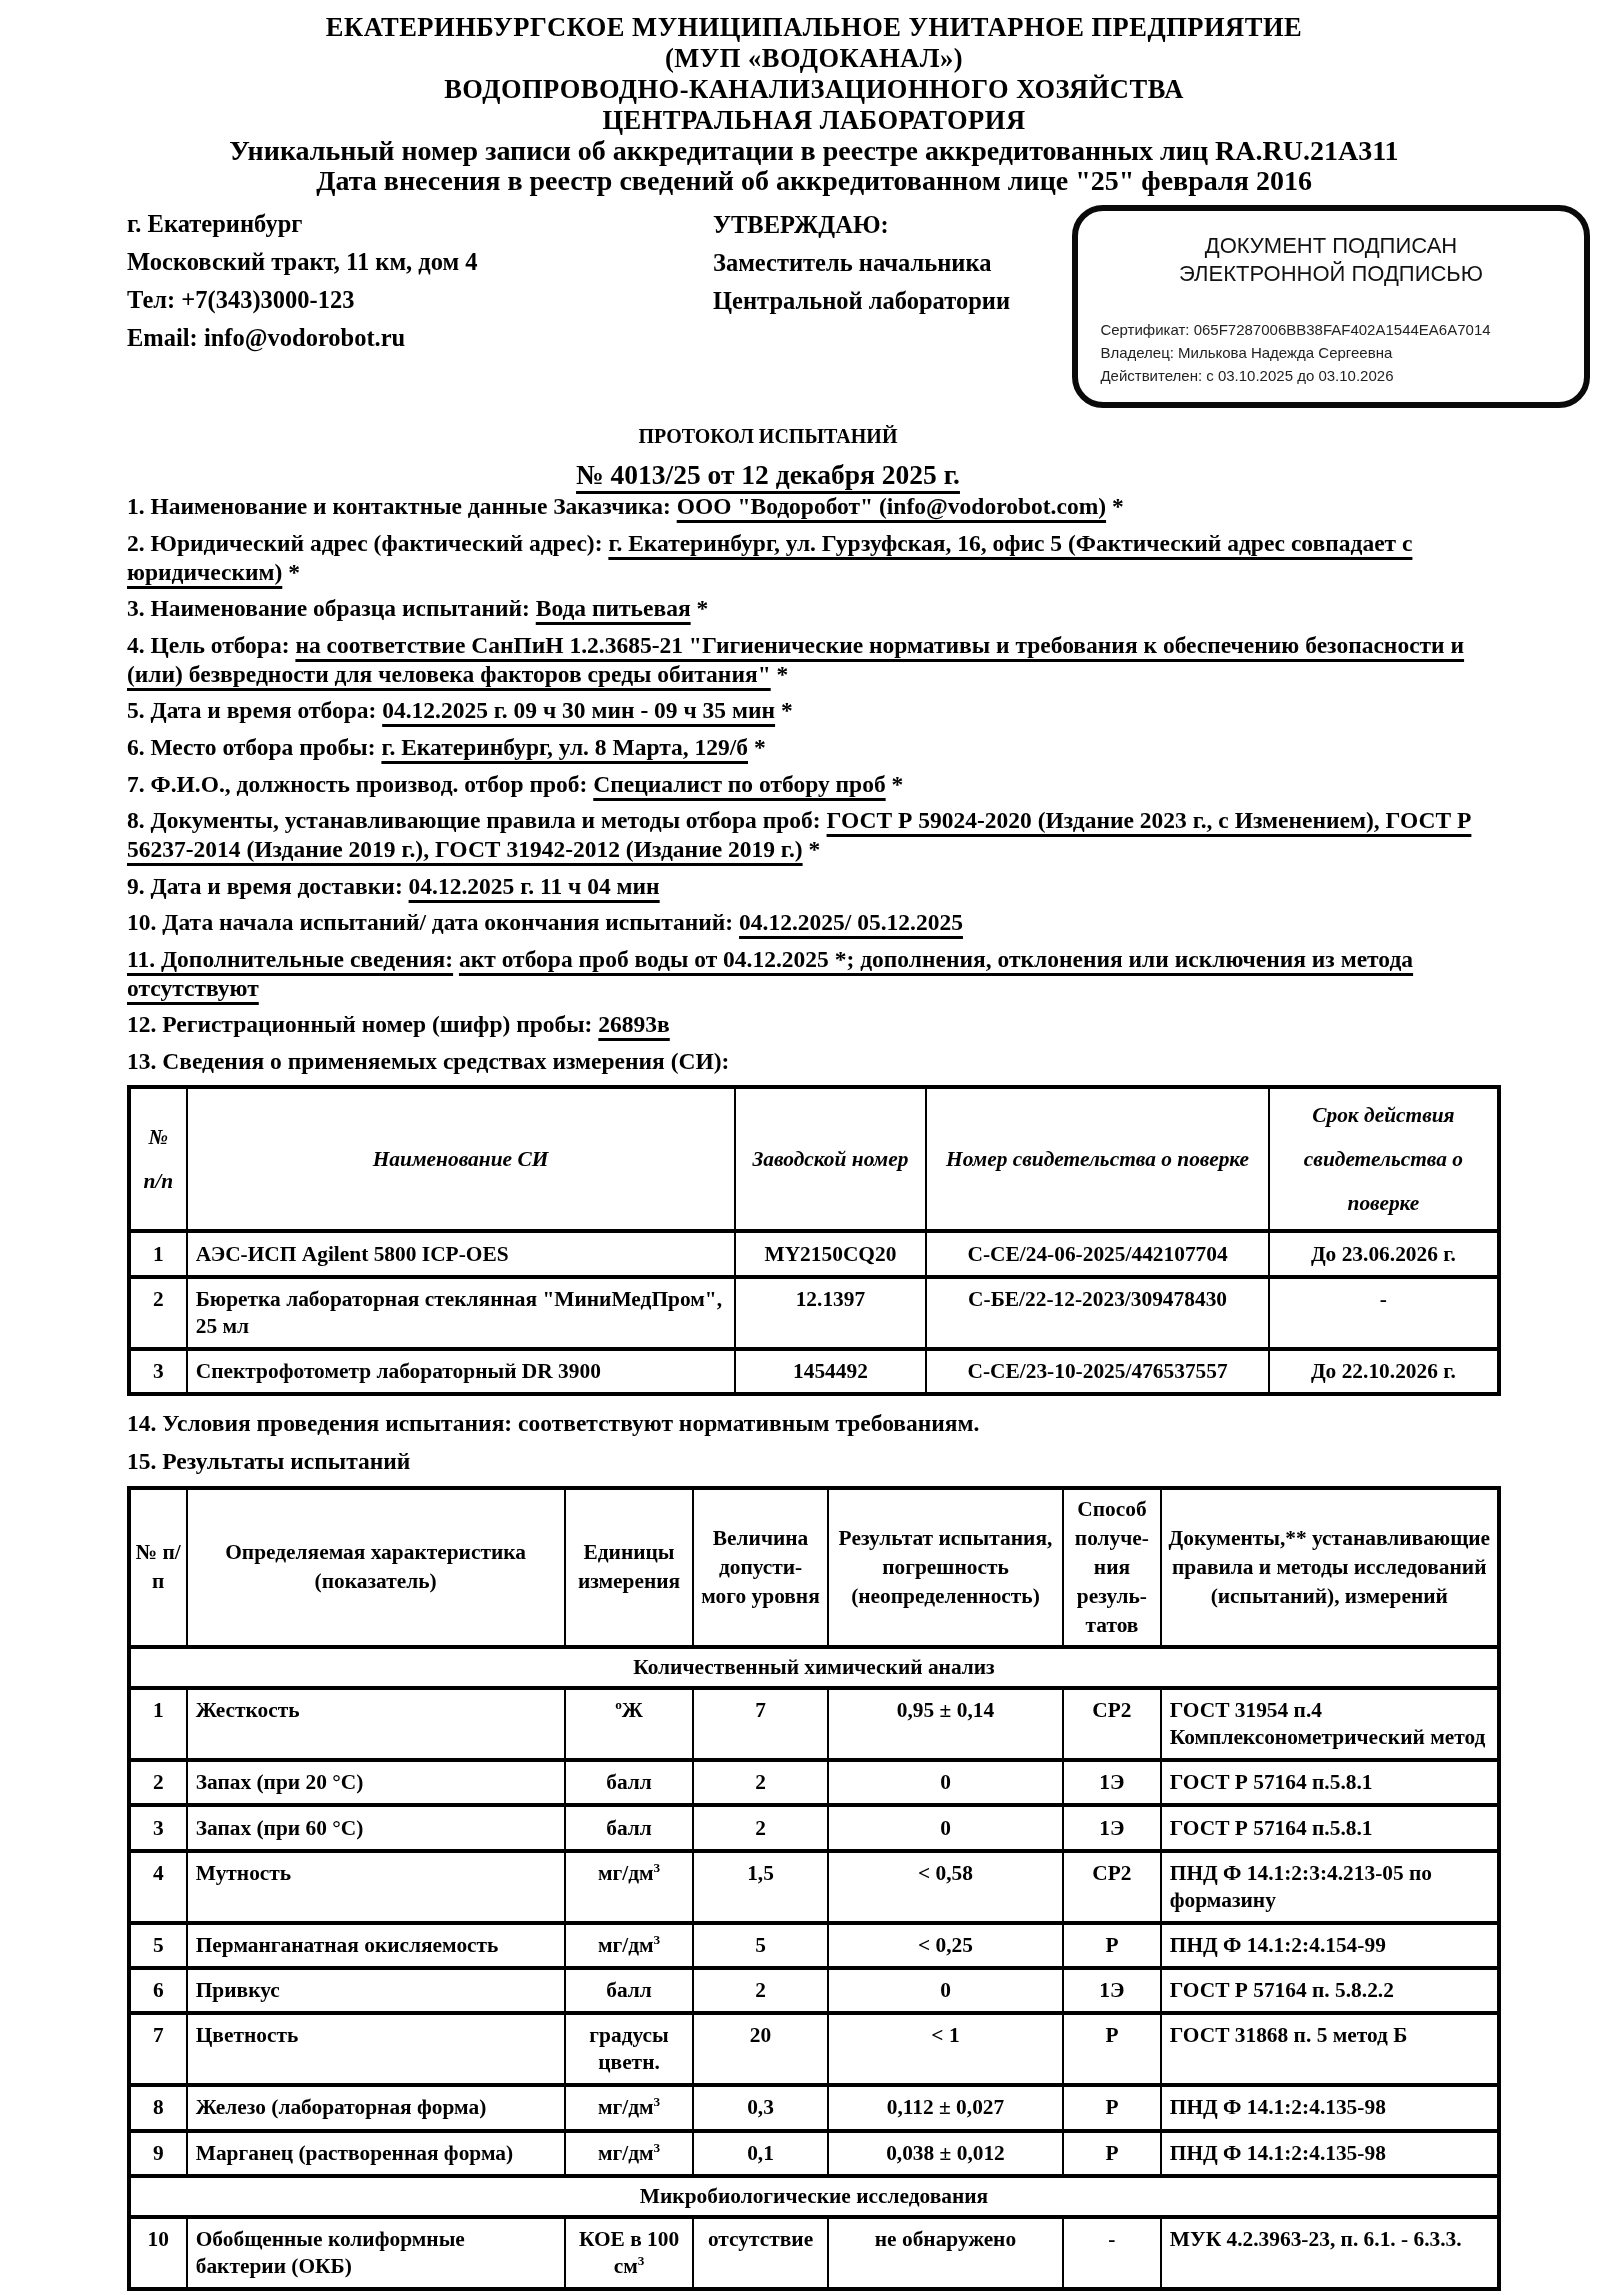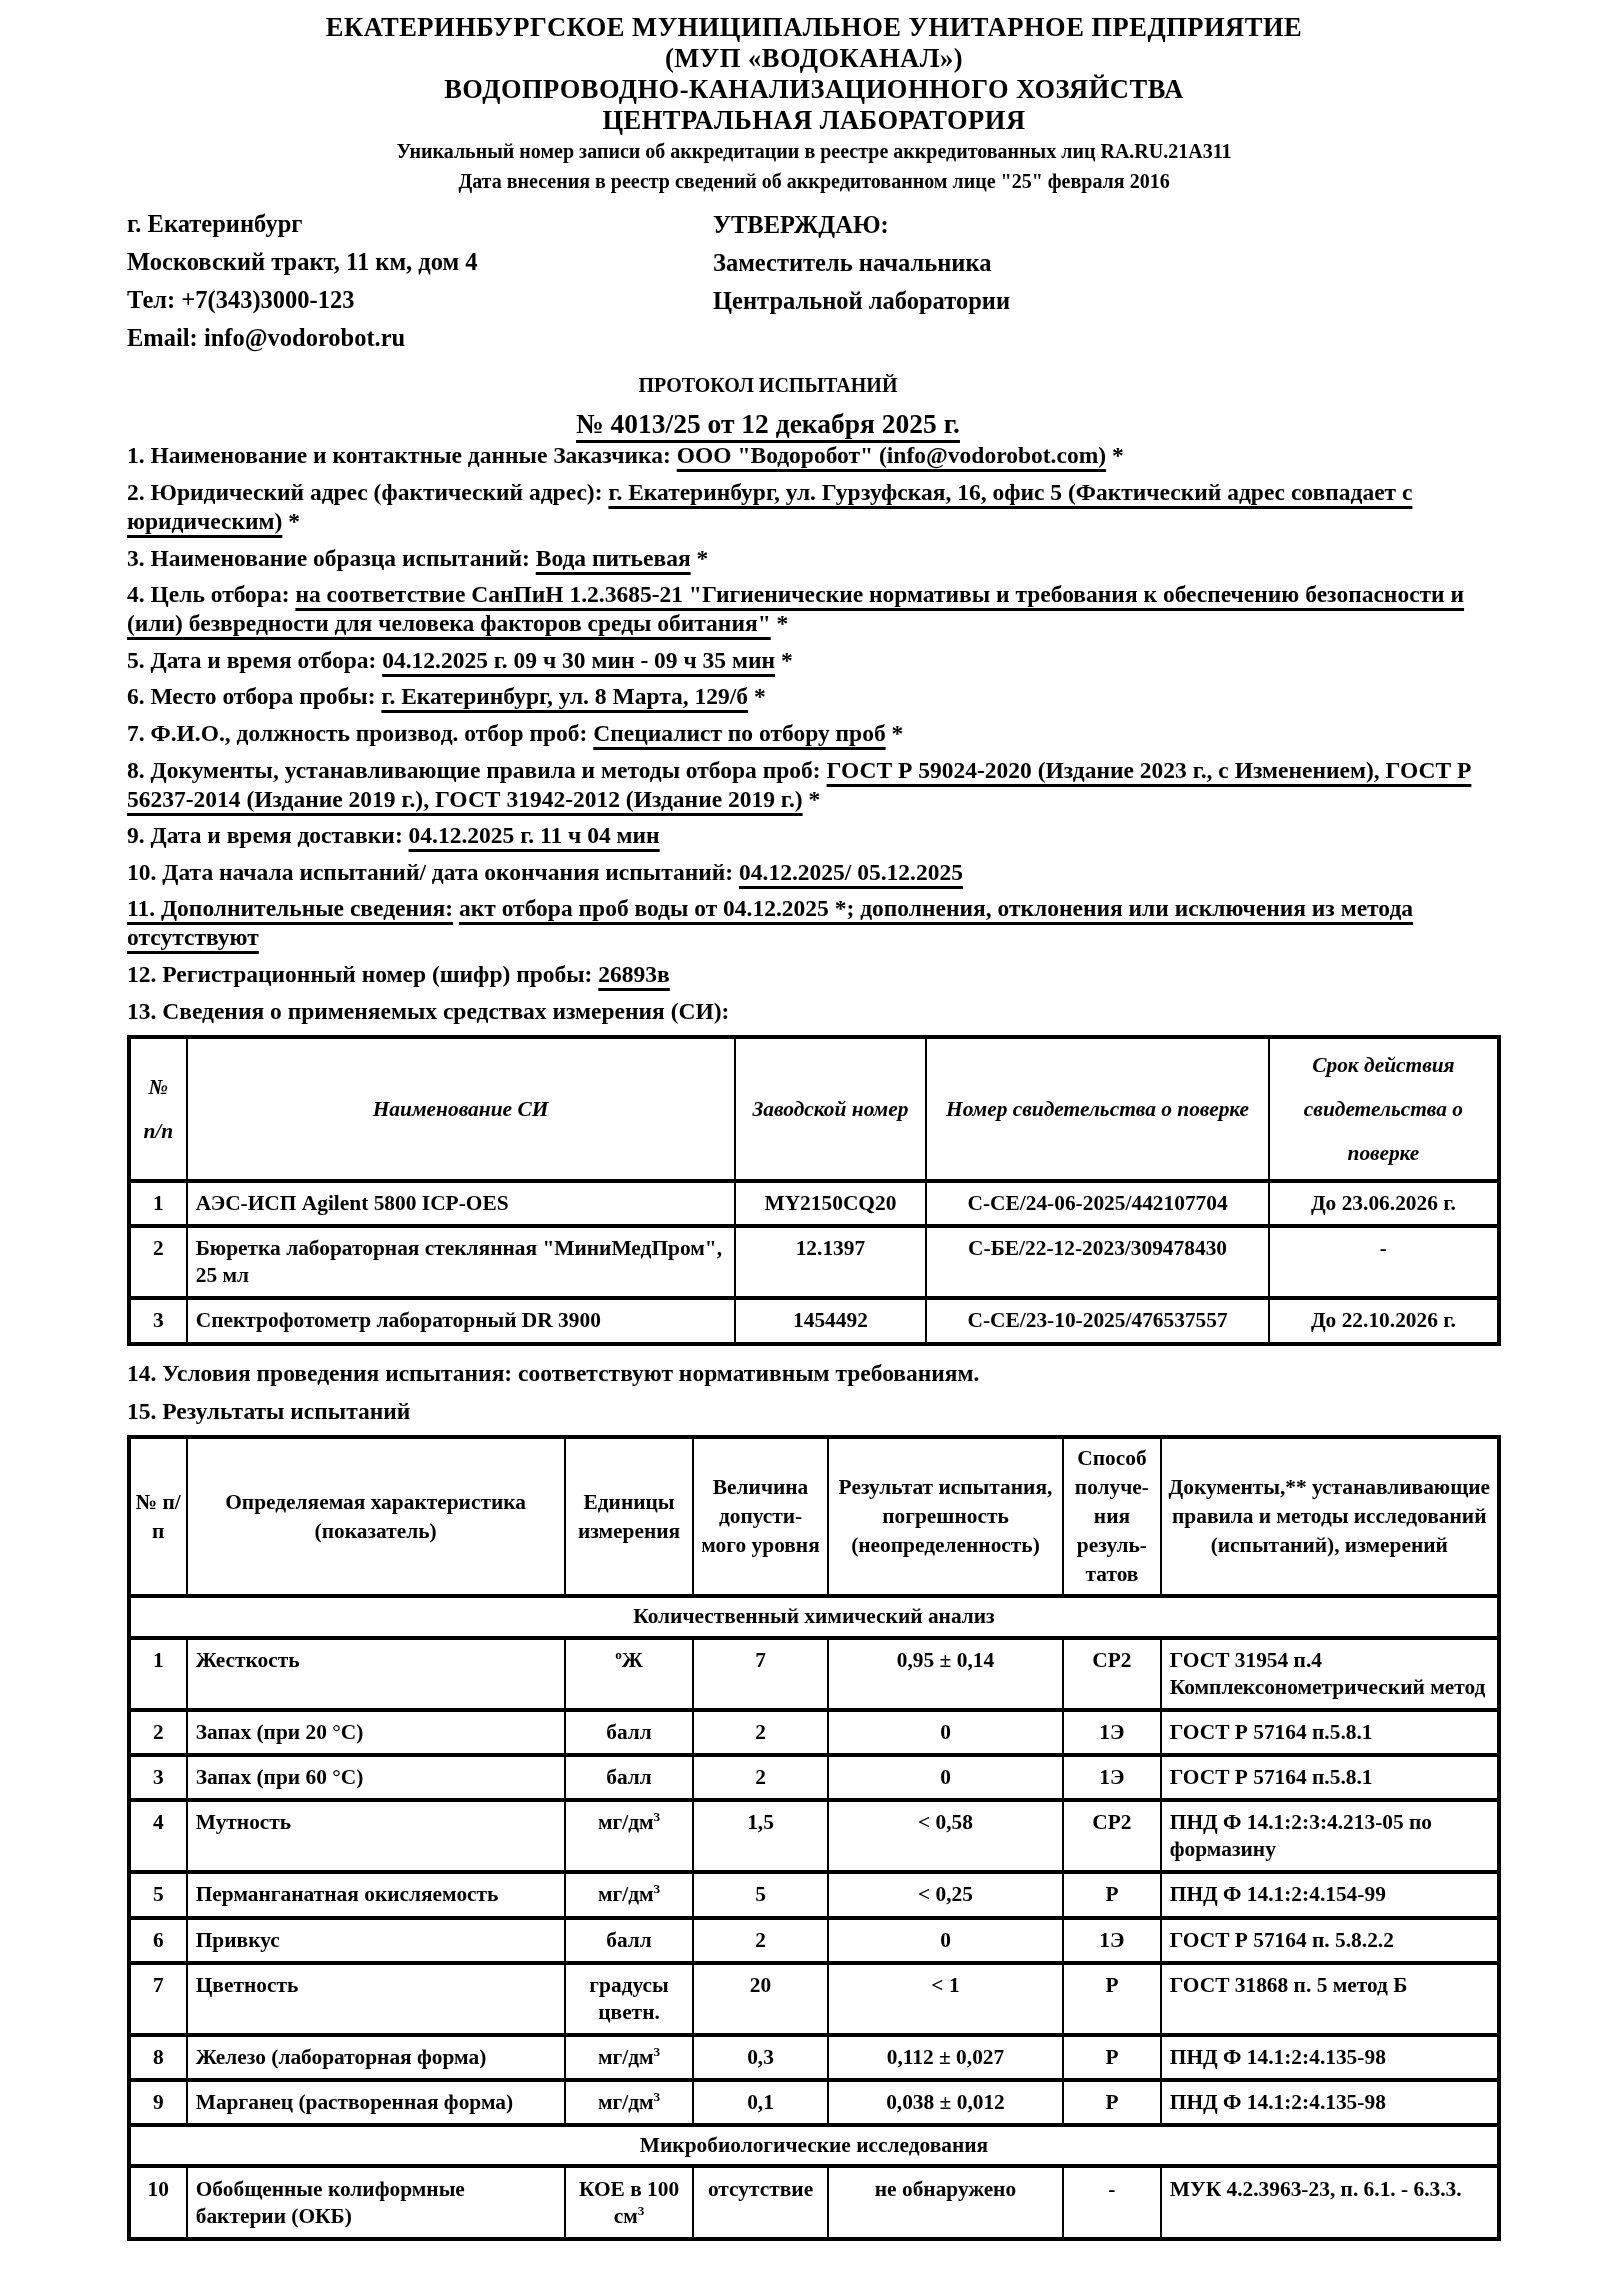--- a/index.html
+++ b/index.html
@@ -5,21 +5,21 @@
   html,body{margin:0;padding:0;background:#fff;}
   body{
     width:1623px;height:2295px;overflow:hidden;color:#000;
     font-family:"Liberation Serif","DejaVu Serif",serif;font-weight:bold;
   }
   .page{box-sizing:border-box;width:1623px;height:2070px;padding:12.2px 122px 0 127px;}
 
   
   .org{text-align:center;}
   .org-line{font-size:26.5px;line-height:31px;letter-spacing:0.5px;}
-  .accred-line{font-size:20px;line-height:30px;}
+  .accred-line{font-size:28px;line-height:30px;}
 
   
   .info-row{display:flex;align-items:flex-start;margin:9.2px -89px 5.1px 0;}
   .contacts{width:586px;font-size:24.5px;line-height:38px;}
   .approval{flex:1;font-size:24.5px;line-height:38px;padding-top:1px;}
   .stamp{
     width:518px;box-sizing:border-box;border:6.6px solid #0a0a0a;border-radius:31px;
     padding:20.4px 22.4px 15.3px;font-family:"Liberation Sans","DejaVu Sans",sans-serif;
     font-weight:normal;background:#fff;
   }
@@ -73,20 +73,29 @@
       <div>г. Екатеринбург</div>
       <div>Московский тракт, 11 км, дом 4</div>
       <div>Тел: +7(343)3000-123</div>
       <div>Email: info@vodorobot.ru</div>
     </div>
     <div class="approval">
       <div>УТВЕРЖДАЮ:</div>
       <div>Заместитель начальника</div>
       <div>Центральной лаборатории</div>
     </div>
+    <div class="stamp">
+      <div class="stamp-title">
+        <span>ДОКУМЕНТ ПОДПИСАН</span><br>
+        <span>ЭЛЕКТРОННОЙ ПОДПИСЬЮ</span>
+      </div>
+      <div class="stamp-line">Сертификат: 065F7287006BB38FAF402A1544EA6A7014</div>
+      <div class="stamp-line">Владелец: Милькова Надежда Сергеевна</div>
+      <div class="stamp-line">Действителен: с 03.10.2025 до 03.10.2026</div>
+    </div>
   </div>
 
   <div class="title-block">
     <div class="doc-title">ПРОТОКОЛ ИСПЫТАНИЙ</div>
     <div class="doc-number"><span class="u">№ 4013/25 от 12 декабря 2025 г.</span></div>
   </div>
 
   <div id="fields">
       <p class="field"><span class="lbl">1. Наименование и контактные данные Заказчика:</span> <span class="u">ООО "Водоробот" (info@vodorobot.com)</span><span> *</span></p>
       <p class="field"><span class="lbl">2. Юридический адрес (фактический адрес):</span> <span class="u">г. Екатеринбург, ул. Гурзуфская, 16, офис 5 (Фактический адрес совпадает с юридическим)</span><span> *</span></p>

